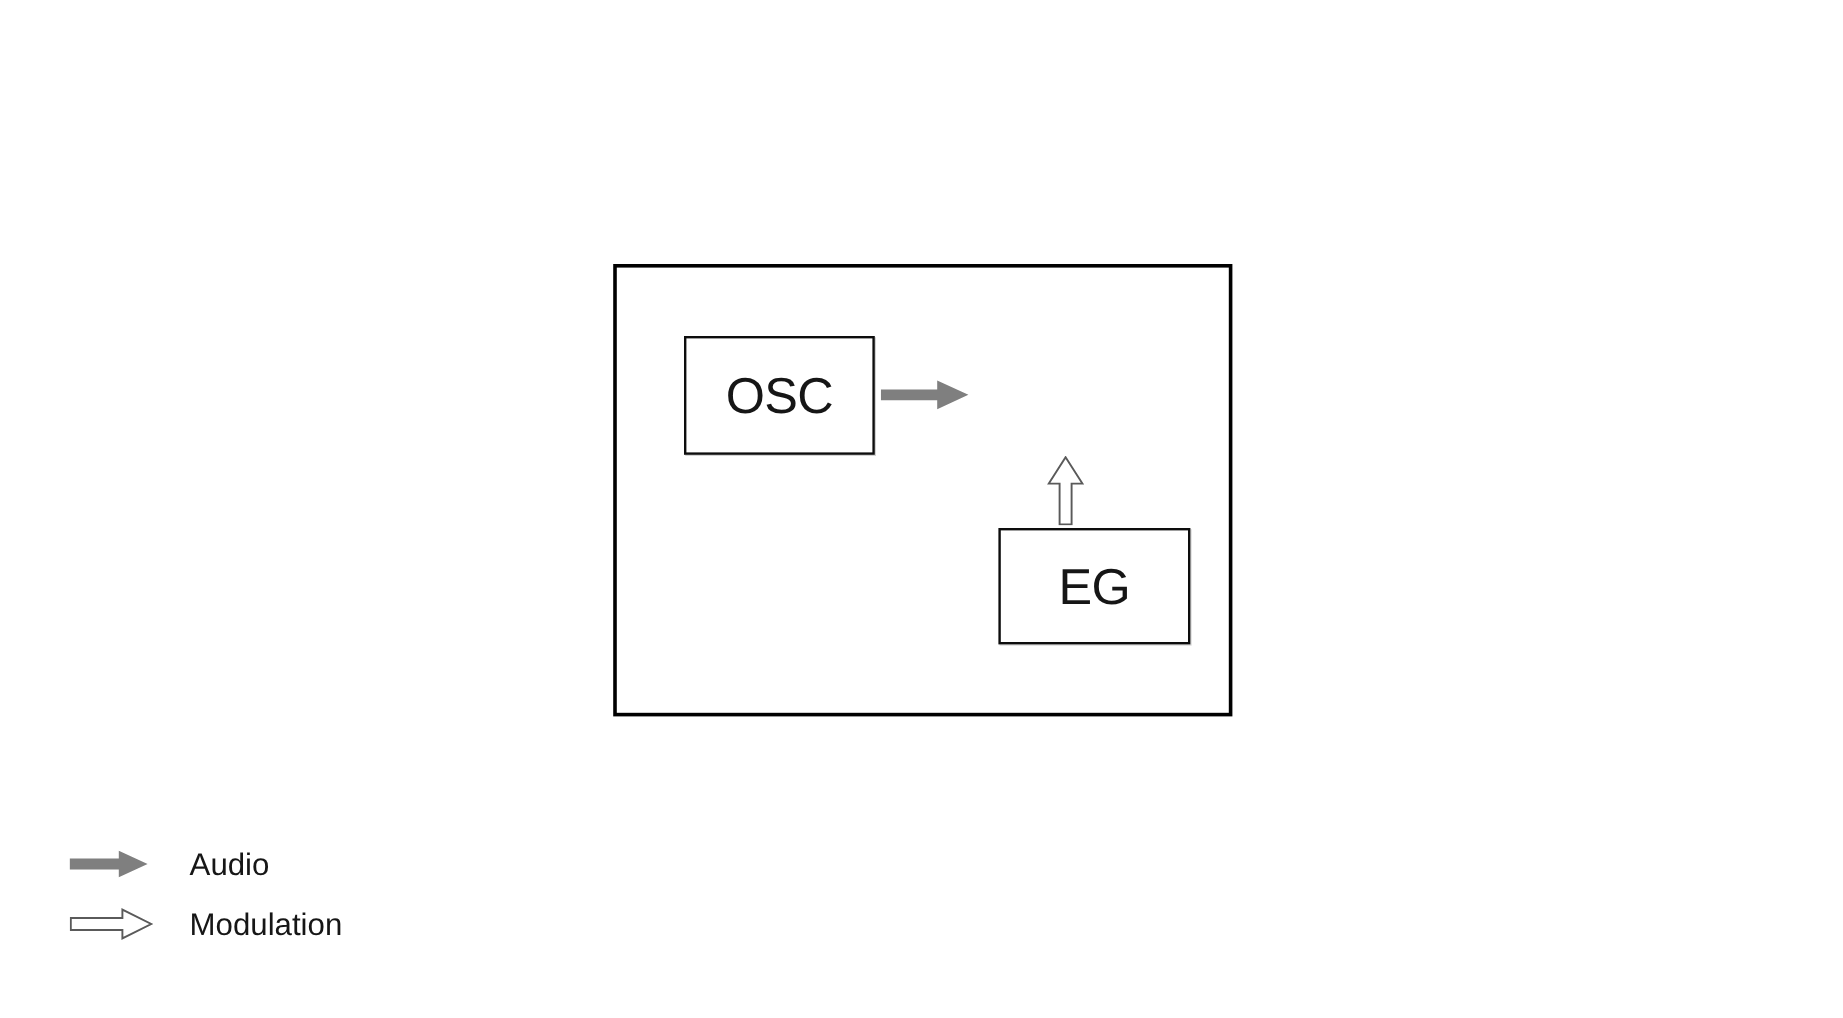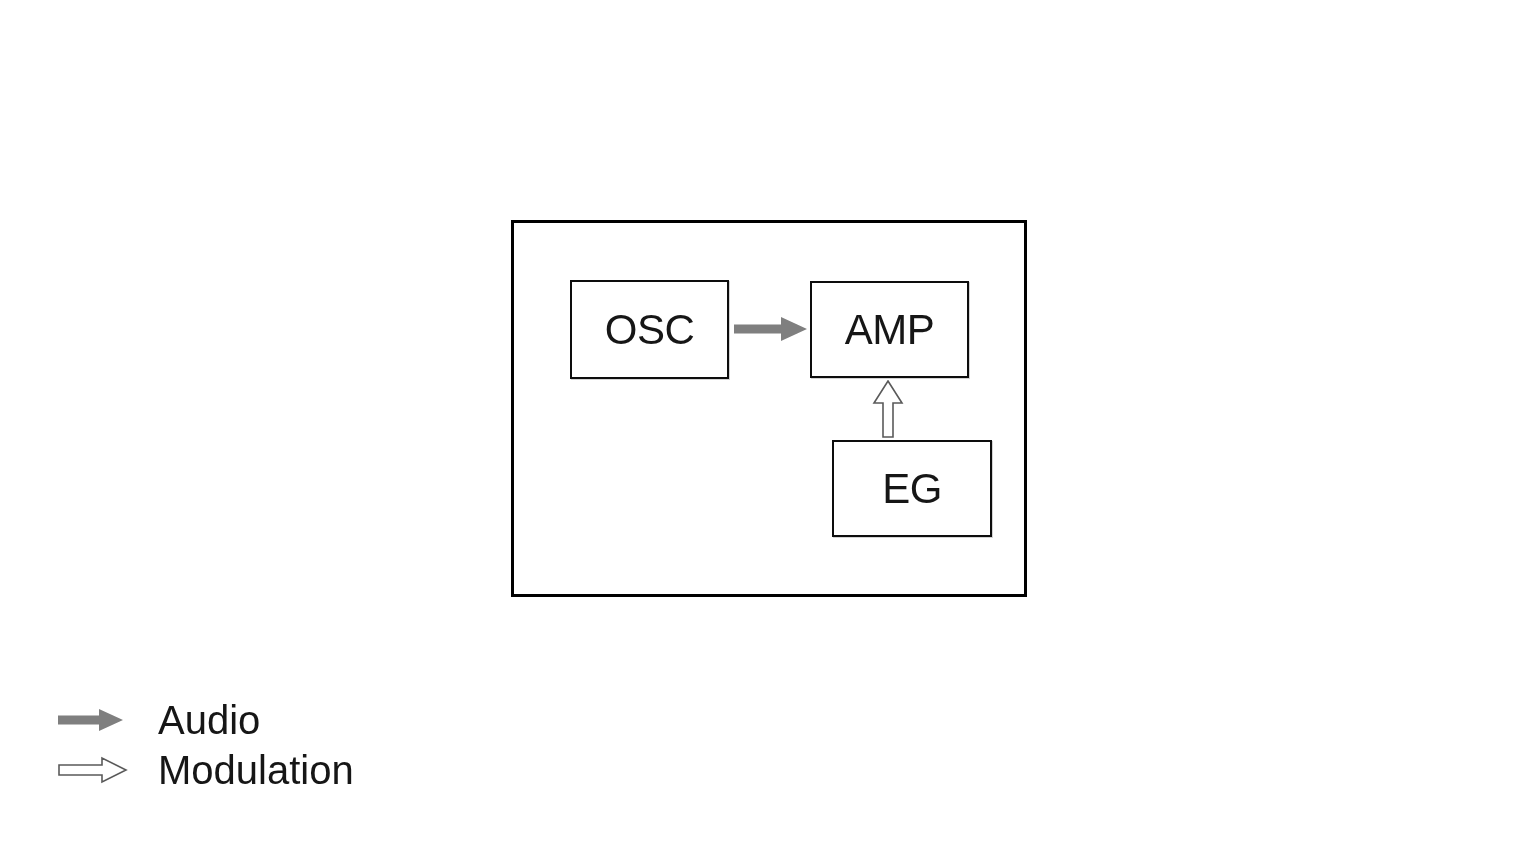--- a/index.html
+++ b/index.html
@@ -57,39 +57,36 @@
     display: flex;
     align-items: center;
     height: 50px;
   }
   .legend-icon {
     width: 100px;
     display: flex;
     align-items: center;
   }
   .legend-label {
-    font-size: 40px;
+    font-size: 26px;
     color: #161616;
     line-height: 1;
   }
 </style>
 </head>
 <body>
 
 <div class="canvas">
 
   <div class="outer-box"></div>
 
   <div class="node node-osc">
     <span>OSC</span>
   </div>
 
-  <div class="node node-amp">
-    <span>AMP</span>
-  </div>
 
   <div class="node node-eg">
     <span>EG</span>
   </div>
 
   <svg class="arrow-svg arrow-osc-amp" width="74" height="30" viewBox="0 0 74 30">
     <path d="M0 10.5 H47 V3 L73 15 L47 27 V19.5 H0 Z" fill="#7f7f7f" stroke="none"></path>
   </svg>
 
   <svg class="arrow-svg arrow-eg-amp" width="32" height="58" viewBox="0 0 32 58">

